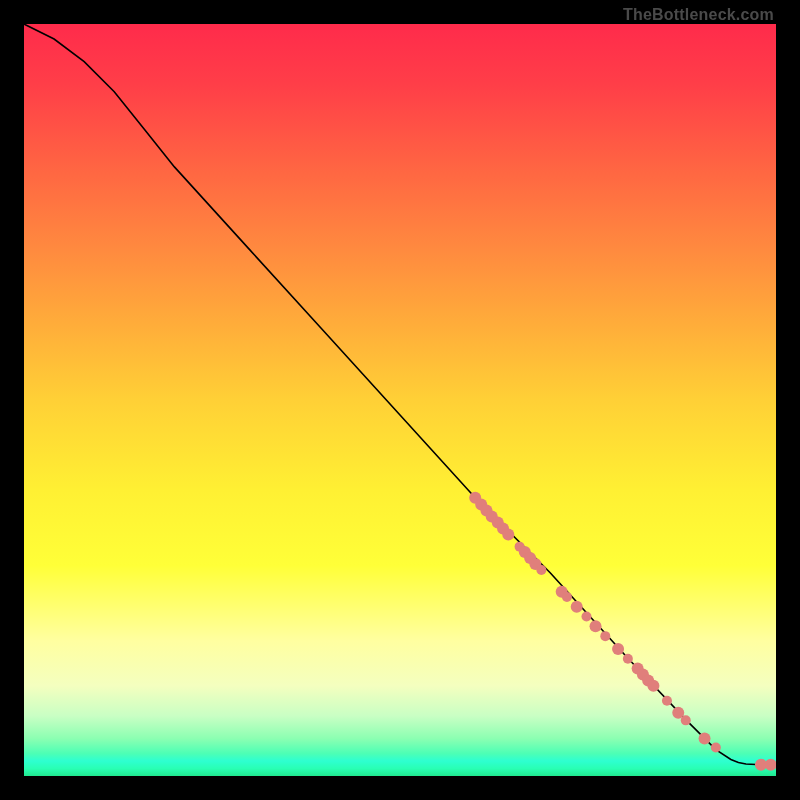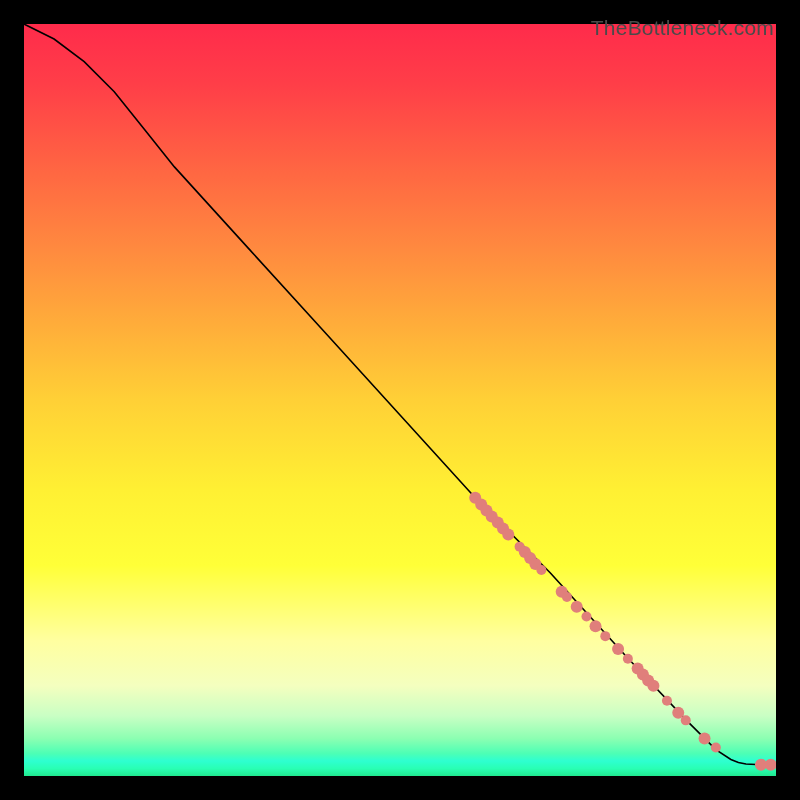--- a/index.html
+++ b/index.html
@@ -30,25 +30,25 @@
       #c9ffc4 92%,
       #8cffb2 95%,
       #4dffb5 97%,
       #2effd0 98%,
       #29ffb4 99%,
       #20e890 100%
     );
   }
   .watermark {
     position: absolute;
-    top: 16px;
+    top: 6px;
     right: 26px;
     color: #4a4a4a;
-    font-size: 21px;
-    font-weight: 400;
+    font-size: 16px;
+    font-weight: 700;
     letter-spacing: 0.2px;
     z-index: 10;
   }
   svg.curve {
     position: absolute;
     left: 24px;
     top: 24px;
     width: 752px;
     height: 752px;
     z-index: 5;

